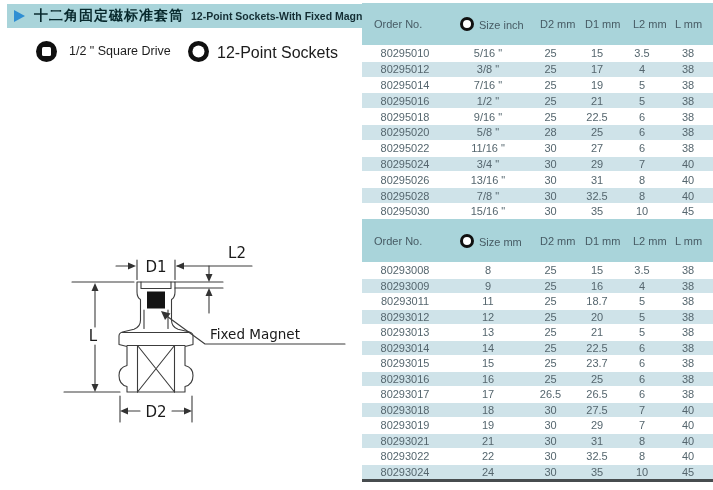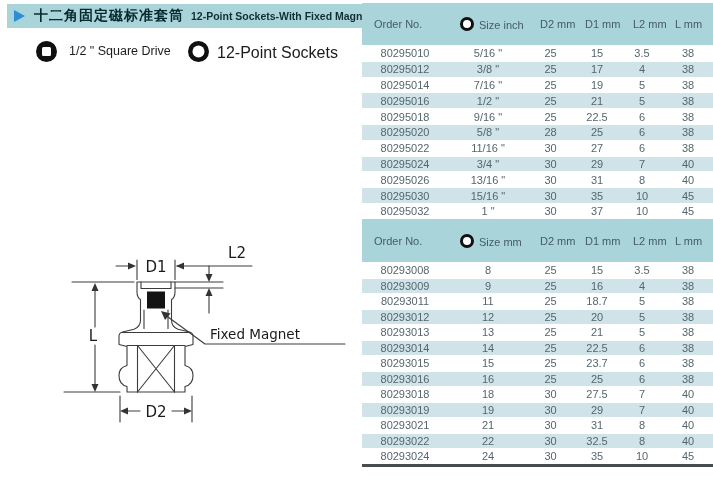--- a/index.html
+++ b/index.html
@@ -215,20 +215,28 @@
           <td>30</td>
           <td>29</td>
           <td>7</td>
           <td>40</td>
         </tr>
         <tr>
           <td>80295026</td>
           <td>13/16 "</td>
           <td>30</td>
           <td>31</td>
+          <td>8</td>
+          <td>40</td>
+        </tr>
+        <tr>
+          <td>80295028</td>
+          <td>7/8 "</td>
+          <td>30</td>
+          <td>32.5</td>
           <td>8</td>
           <td>40</td>
         </tr>
         <tr>
           <td>80295030</td>
           <td>15/16 "</td>
           <td>30</td>
           <td>35</td>
           <td>10</td>
           <td>45</td>
@@ -323,20 +331,28 @@
         </tr>
         <tr>
           <td>80293016</td>
           <td>16</td>
           <td>25</td>
           <td>25</td>
           <td>6</td>
           <td>38</td>
         </tr>
         <tr>
+          <td>80293017</td>
+          <td>17</td>
+          <td>26.5</td>
+          <td>26.5</td>
+          <td>6</td>
+          <td>38</td>
+        </tr>
+        <tr>
           <td>80293018</td>
           <td>18</td>
           <td>30</td>
           <td>27.5</td>
           <td>7</td>
           <td>40</td>
         </tr>
         <tr>
           <td>80293019</td>
           <td>19</td>

